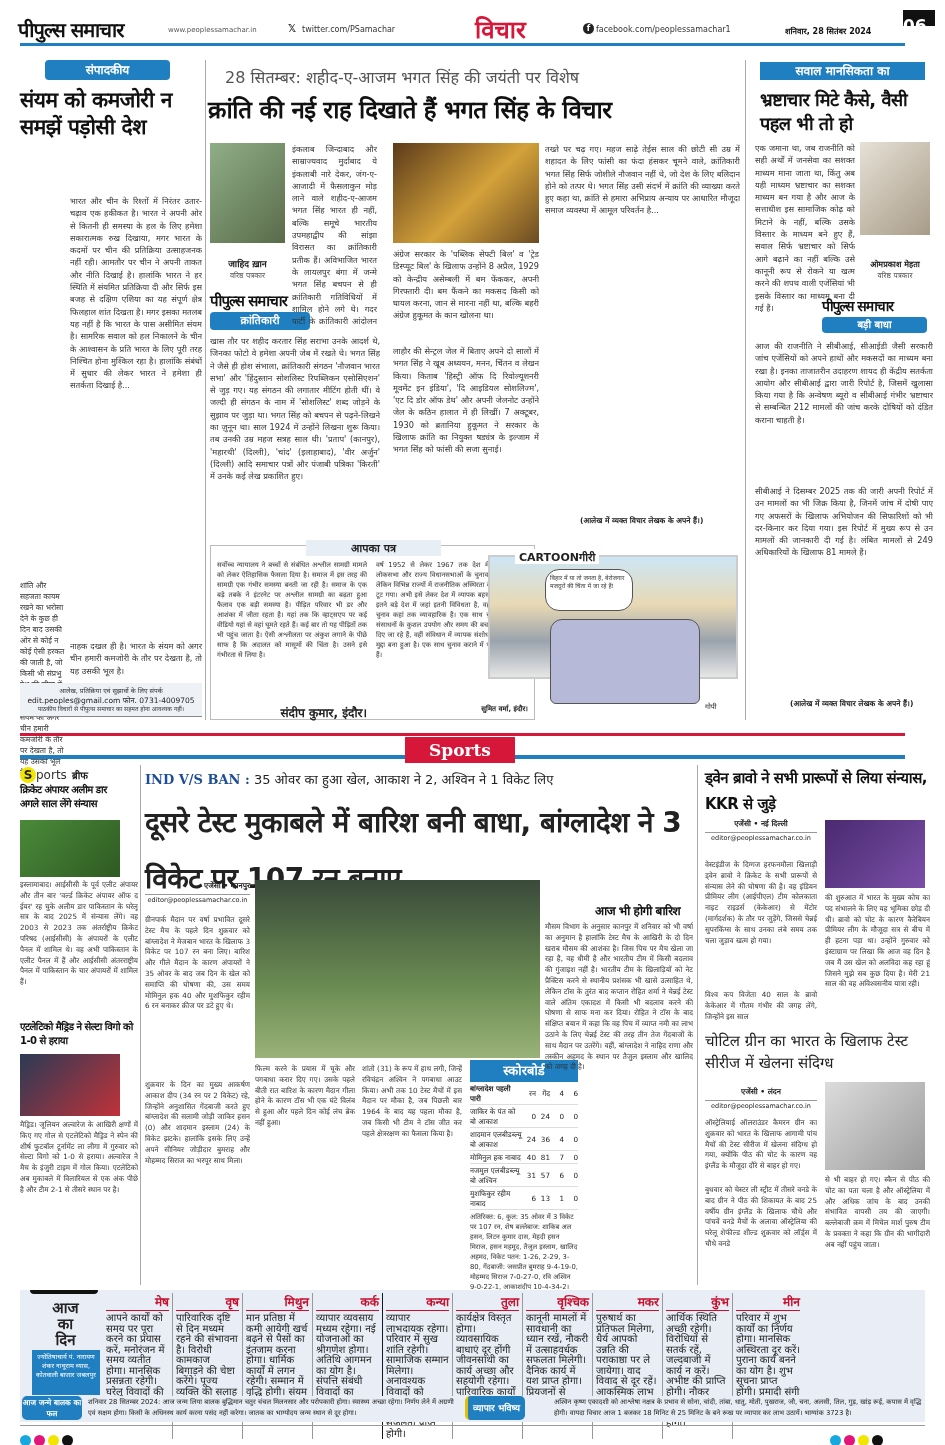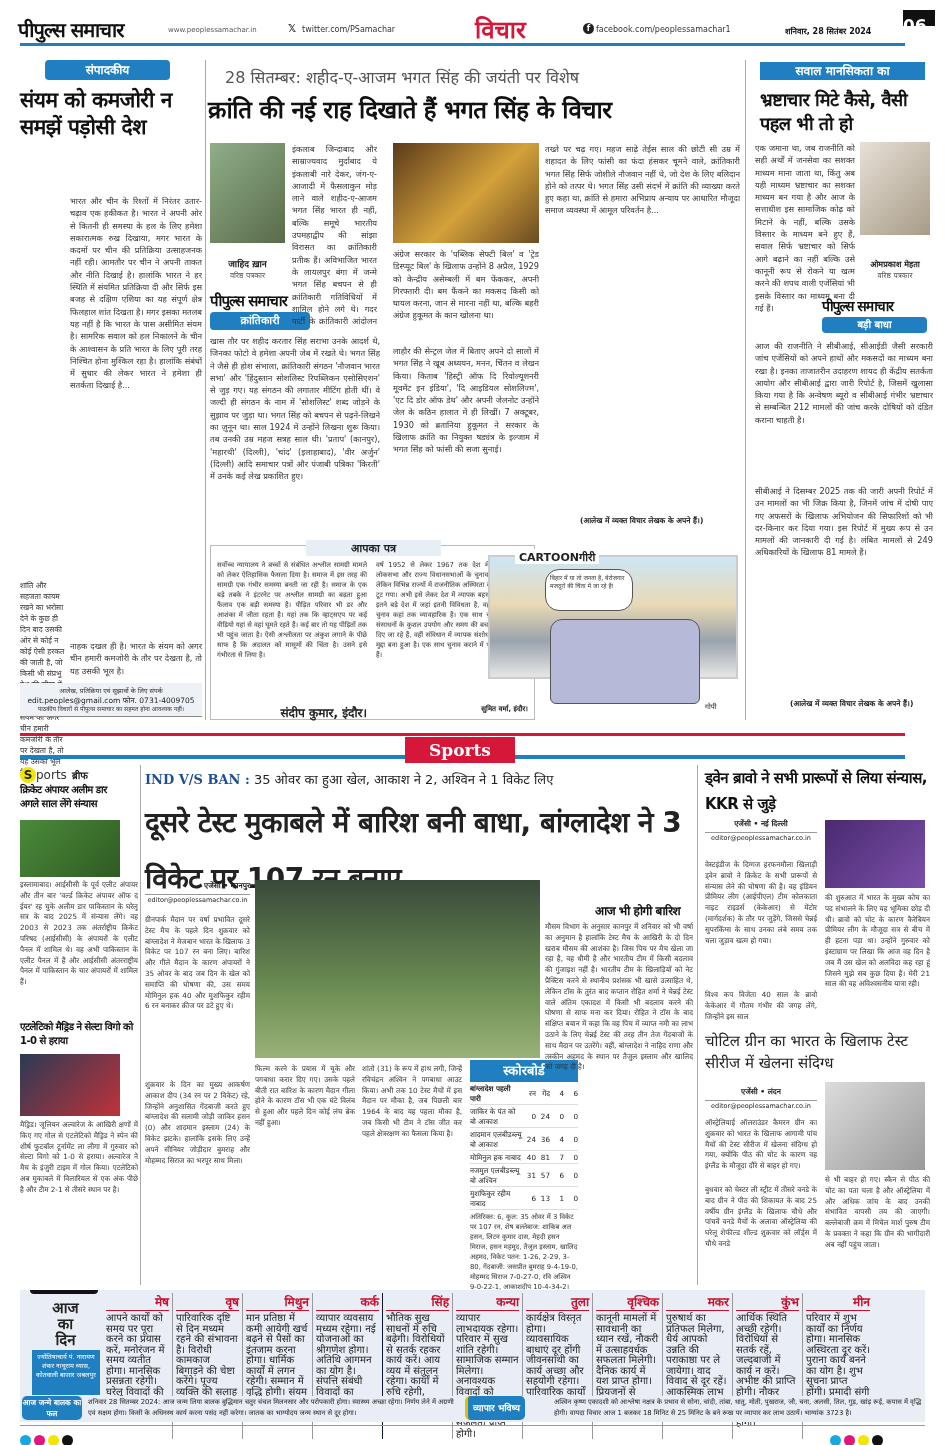--- a/index.html
+++ b/index.html
@@ -219,24 +219,20 @@
     </div>
   <div class="rashi" style="border-right:1px solid #999;padding:0 3px;">
       <div class="rashi-name">मिथुन</div>
       <div class="rashi-text">मान प्रतिष्ठा में कमी आयेगी खर्च बढ़ने से पैसों का इंतजाम करना होगा। धार्मिक कार्यों में लगन रहेगी। सम्मान में वृद्धि होगी। संयम रखें।</div>
     </div>
   <div class="rashi" style="border-right:1px solid #0f172a;padding:0 3px;">
       <div class="rashi-name">कर्क</div>
       <div class="rashi-text">व्यापार व्यवसाय मध्यम रहेगा। नई योजनाओं का श्रीगणेश होगा। अतिथि आगमन का योग है। संपत्ति संबंधी विवादों का समाधान होगा।</div>
     </div>
   <div class="rashi" style="border-right:1px solid #999;padding:0 3px;">
-      <div class="rashi-name">सिंह</div>
-      <div class="rashi-text">भौतिक सुख साधनों में रुचि बढ़ेगी। विरोधियों से सतर्क रहकर कार्य करें। आय व्यय में संतुलन रहेगा। कार्यों में रुचि रहेगी, परिश्रम अधिक करना होगा।</div>
-    </div>
-  <div class="rashi" style="border-right:1px solid #999;padding:0 3px;">
       <div class="rashi-name">कन्या</div>
       <div class="rashi-text">व्यापार लाभदायक रहेगा। परिवार में सुख शांति रहेगी। सामाजिक सम्मान मिलेगा। अनावश्यक विवादों को टालना हितकर रहेगा। मनोवांछित सफलता प्राप्त होगी।</div>
     </div>
   <div class="rashi" style="border-right:1px solid #999;padding:0 3px;">
       <div class="rashi-name">तुला</div>
       <div class="rashi-text">कार्यक्षेत्र विस्तृत होगा। व्यावसायिक बाधाएं दूर होंगी जीवनसाथी का कार्य अच्छा और सहयोगी रहेगा। पारिवारिक कार्यों में रुचि रहेगी।</div>
     </div>
   <div class="rashi" style="border-right:1px solid #999;padding:0 3px;">
       <div class="rashi-name">वृश्चिक</div>
       <div class="rashi-text">कानूनी मामलों में सावधानी का ध्यान रखें, नौकरी में उत्साहवर्धक सफलता मिलेगी। दैनिक कार्य में यश प्राप्त होगा। प्रियजनों से विवाद को टालना हितकर रहेगा।</div>

